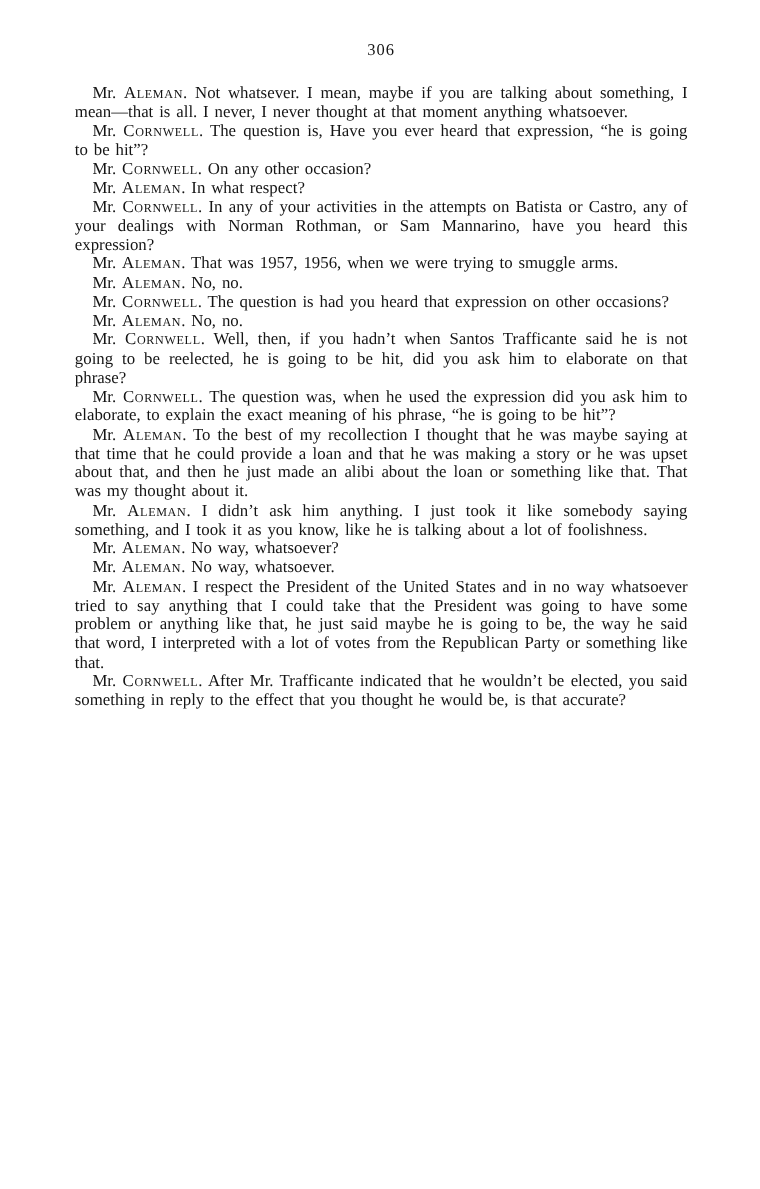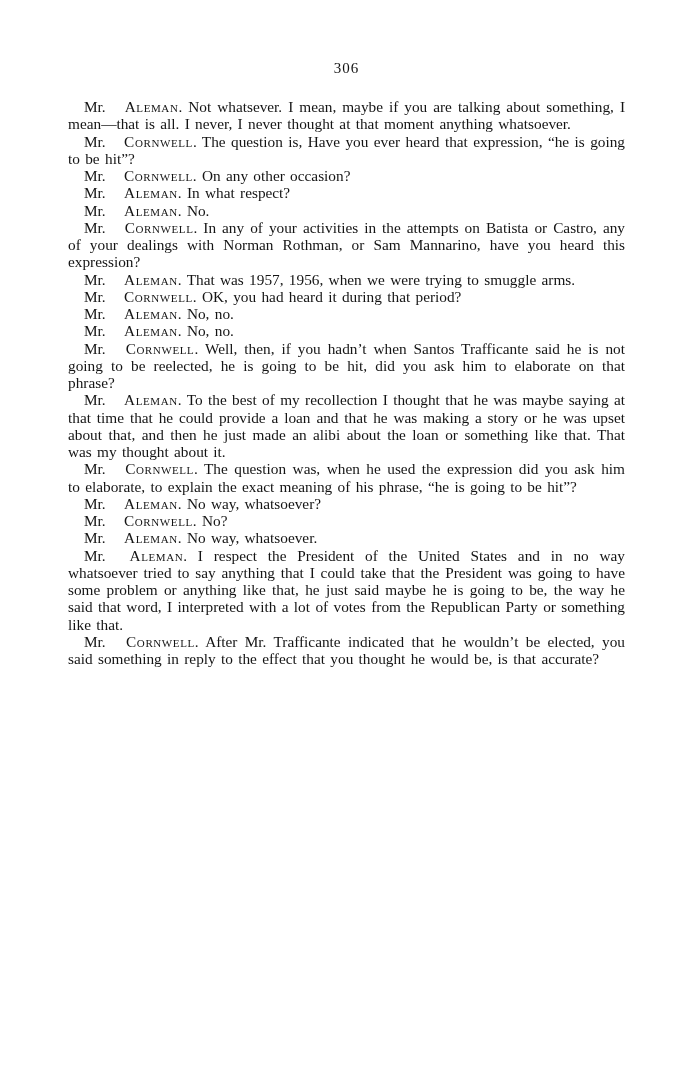--- a/index.html
+++ b/index.html
@@ -6,21 +6,21 @@
     margin: 0;
     padding: 0;
     background: #ffffff;
   }
   .page {
     position: relative;
     width: 691px;
     height: 1081px;
     background: #ffffff;
     box-sizing: border-box;
-    padding: 60px 66px 0 68px;
+    padding: 38px 66px 0 68px;
     font-family: "Liberation Serif", "DejaVu Serif", serif;
     color: #141414;
     overflow: hidden;
   }
   .page-number {
     text-align: center;
     font-size: 15px;
     letter-spacing: 1px;
     margin: 0 0 21px 0;
   }
@@ -28,41 +28,39 @@
     margin: 0;
     font-size: 15.3px;
     line-height: 17.25px;
     text-align: justify;
     text-indent: 16px;
     word-spacing: 1.5px;
   }
   .speaker-sc {
     font-variant: small-caps;
     letter-spacing: 0.6px;
-    margin-left: 13px;
   }
 </style>
 </head>
 <body>
 
 <div class="page">
   <div class="page-number">306</div>
   <div class="transcript-body">
       <p class="para">Mr. <span class="speaker-sc">Aleman</span>. Not whatsever. I mean, maybe if you are talking about something, I mean—that is all. I never, I never thought at that moment anything whatsoever.</p>
       <p class="para">Mr. <span class="speaker-sc">Cornwell</span>. The question is, Have you ever heard that expression, “he is going to be hit”?</p>
       <p class="para">Mr. <span class="speaker-sc">Cornwell</span>. On any other occasion?</p>
       <p class="para">Mr. <span class="speaker-sc">Aleman</span>. In what respect?</p>
-      <p class="para">Mr. <span class="speaker-sc">Aleman</span>. No.</p>
       <p class="para">Mr. <span class="speaker-sc">Cornwell</span>. In any of your activities in the attempts on Batista or Castro, any of your dealings with Norman Rothman, or Sam Mannarino, have you heard this expression?</p>
       <p class="para">Mr. <span class="speaker-sc">Aleman</span>. That was 1957, 1956, when we were trying to smuggle arms.</p>
-      <p class="para">Mr. <span class="speaker-sc">Cornwell</span>. OK, you had heard it during that period?</p>
       <p class="para">Mr. <span class="speaker-sc">Aleman</span>. No, no.</p>
+      <p class="para">Mr. <span class="speaker-sc">Cornwell</span>. The question is had you heard that expression on other occasions?</p>
       <p class="para">Mr. <span class="speaker-sc">Aleman</span>. No, no.</p>
       <p class="para">Mr. <span class="speaker-sc">Cornwell</span>. Well, then, if you hadn’t when Santos Trafficante said he is not going to be reelected, he is going to be hit, did you ask him to elaborate on that phrase?</p>
+      <p class="para">Mr. <span class="speaker-sc">Cornwell</span>. The question was, when he used the expression did you ask him to elaborate, to explain the exact meaning of his phrase, “he is going to be hit”?</p>
       <p class="para">Mr. <span class="speaker-sc">Aleman</span>. To the best of my recollection I thought that he was maybe saying at that time that he could provide a loan and that he was making a story or he was upset about that, and then he just made an alibi about the loan or something like that. That was my thought about it.</p>
-      <p class="para">Mr. <span class="speaker-sc">Cornwell</span>. The question was, when he used the expression did you ask him to elaborate, to explain the exact meaning of his phrase, “he is going to be hit”?</p>
+      <p class="para">Mr. <span class="speaker-sc">Aleman</span>. I didn’t ask him anything. I just took it like somebody saying something, and I took it as you know, like he is talking about a lot of foolishness.</p>
       <p class="para">Mr. <span class="speaker-sc">Aleman</span>. No way, whatsoever?</p>
-      <p class="para">Mr. <span class="speaker-sc">Cornwell</span>. No?</p>
       <p class="para">Mr. <span class="speaker-sc">Aleman</span>. No way, whatsoever.</p>
       <p class="para">Mr. <span class="speaker-sc">Aleman</span>. I respect the President of the United States and in no way whatsoever tried to say anything that I could take that the President was going to have some problem or anything like that, he just said maybe he is going to be, the way he said that word, I interpreted with a lot of votes from the Republican Party or something like that.</p>
       <p class="para">Mr. <span class="speaker-sc">Cornwell</span>. After Mr. Trafficante indicated that he wouldn’t be elected, you said something in reply to the effect that you thought he would be, is that accurate?</p>
     </div>
 </div>
 
 </body></html>

